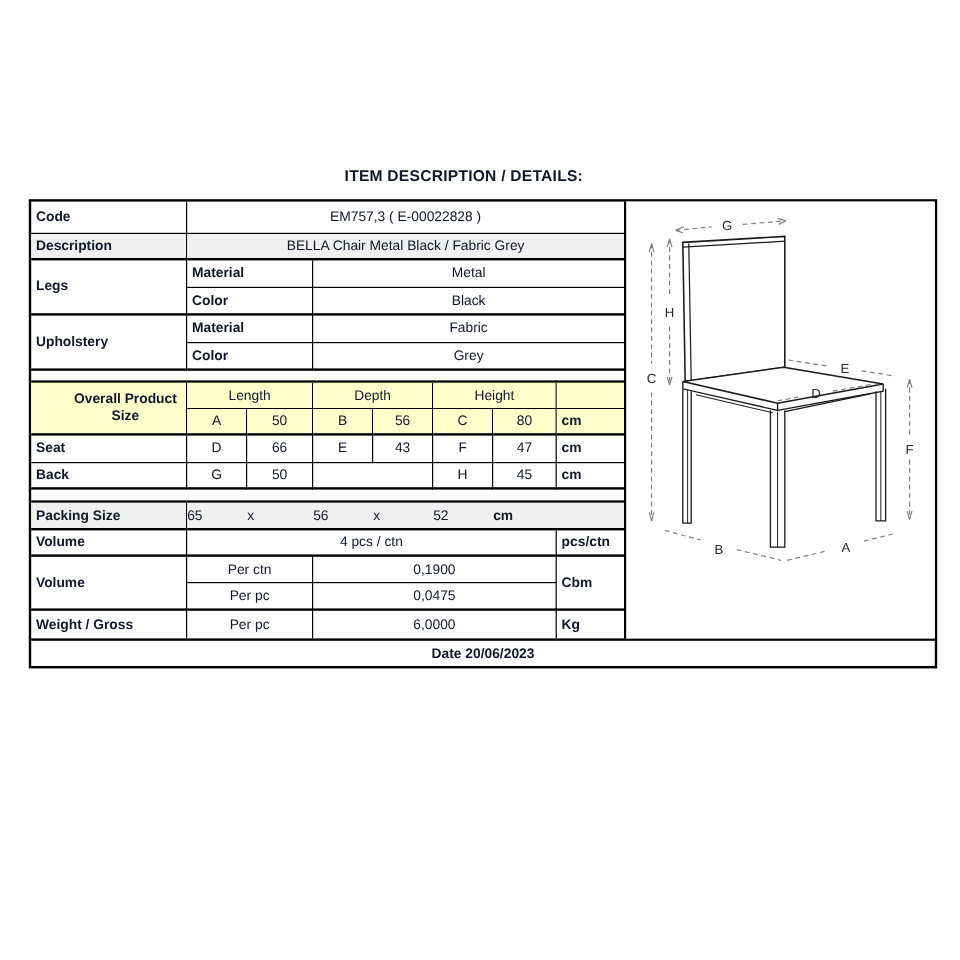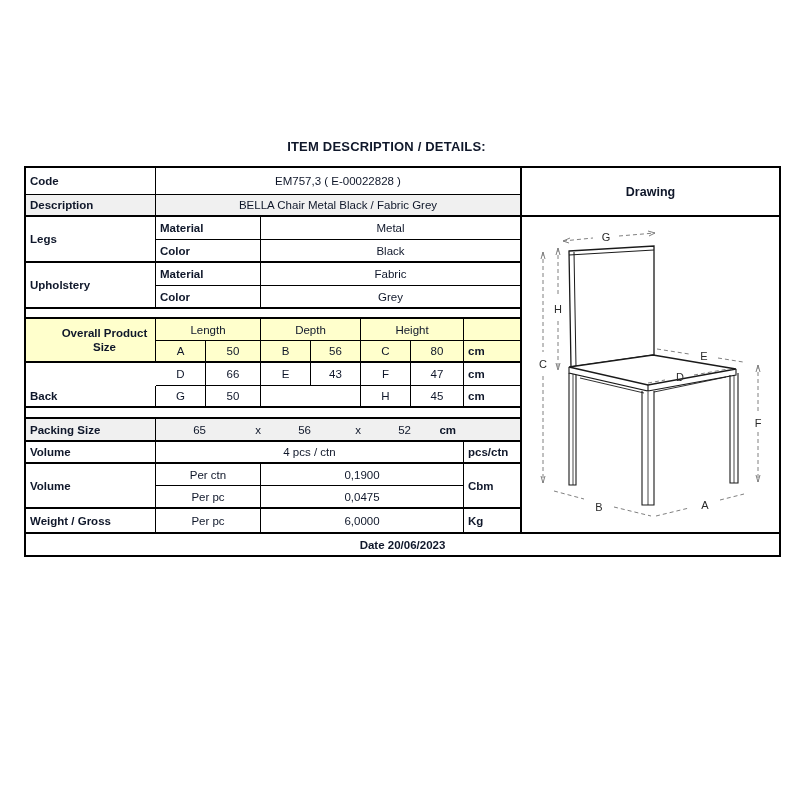--- a/index.html
+++ b/index.html
@@ -32,21 +32,21 @@
   .lb { justify-content:flex-start; padding-left:4px; font-weight:bold; }
   .b  { font-weight:normal; }
   .un { justify-content:flex-start; padding-left:4px; font-weight:bold; }
   .nbr { border-right:none; }
   .nbb { border-bottom:none; }
   .bb2 { border-bottom-width:2px; }
   .gy { background:#f0f0f0; }
   .yl { background:#ffffcc; }
   .two-line { flex-direction:column; line-height:1.25; font-weight:bold; }
   .packvals { display:flex; width:100%; }
-  .packvals span { display:block; text-align:right; font-size:11.5px; }
+  .packvals span { display:block; text-align:left; font-size:11.5px; }
   .drawcol { flex:1; display:flex; flex-direction:column; background:#fff; }
   .drawhead {
     height:49px; border-bottom:2px solid #000;
     display:flex; align-items:center; justify-content:center;
     font-weight:bold; font-size:12.5px;
   }
   .drawarea { flex:1; position:relative; }
   .drawarea svg { position:absolute; left:0; top:0; }
   .daterow {
     border-top:2px solid #000; height:23px;
@@ -96,20 +96,21 @@
         <div class="cell b yl" style="grid-column:6/8;grid-row:8;">Height</div>
         <div class="cell yl nbr" style="grid-column:8/9;grid-row:8;"></div>
         <div class="cell b yl bb2" style="grid-column:2;grid-row:9;">A</div>
         <div class="cell yl bb2" style="grid-column:3;grid-row:9;">50</div>
         <div class="cell b yl bb2" style="grid-column:4;grid-row:9;">B</div>
         <div class="cell yl bb2" style="grid-column:5;grid-row:9;">56</div>
         <div class="cell b yl bb2" style="grid-column:6;grid-row:9;">C</div>
         <div class="cell yl bb2" style="grid-column:7;grid-row:9;">80</div>
         <div class="cell un yl nbr bb2" style="grid-column:8/9;grid-row:9;">cm</div>
 
+        <div class="cell lb" style="grid-column:1;grid-row:10;">Seat</div>
         <div class="cell b" style="grid-column:2;grid-row:10;">D</div>
         <div class="cell" style="grid-column:3;grid-row:10;">66</div>
         <div class="cell b" style="grid-column:4;grid-row:10;">E</div>
         <div class="cell" style="grid-column:5;grid-row:10;">43</div>
         <div class="cell b" style="grid-column:6;grid-row:10;">F</div>
         <div class="cell" style="grid-column:7;grid-row:10;">47</div>
         <div class="cell un nbr" style="grid-column:8/9;grid-row:10;">cm</div>
 
         <div class="cell lb bb2" style="grid-column:1;grid-row:11;">Back</div>
         <div class="cell b bb2" style="grid-column:2;grid-row:11;">G</div>
@@ -144,21 +145,20 @@
         <div class="cell b bb2" style="grid-column:2/4;grid-row:16;">Per pc</div>
         <div class="cell bb2" style="grid-column:4/8;grid-row:16;">0,0475</div>
 
         <div class="cell lb nbb" style="grid-column:1;grid-row:17;">Weight / Gross</div>
         <div class="cell b nbb" style="grid-column:2/4;grid-row:17;">Per pc</div>
         <div class="cell nbb" style="grid-column:4/8;grid-row:17;">6,0000</div>
         <div class="cell un nbr nbb" style="grid-column:8/9;grid-row:17;">Kg</div>
       </div>
 
       <div class="drawcol">
-        <div class="drawhead">Drawing</div>
         <div class="drawarea">
           <svg width="255" height="315" viewBox="0 0 255 315">
             <g stroke="#1a1a1a" stroke-width="1.3" fill="none">
 
               <path d="M47,34 L132,29 L132,138 L49,150 Z" fill="#ffffff"></path>
               <path d="M52,35 L54,150" stroke-width="1"></path>
               <path d="M47,38 L132,33" stroke-width="1"></path>
 
               <path d="M131,138 L214,152 L126,168 L47,150 Z" fill="#ffffff"></path>
               <path d="M47,150 L47,156 L126,174 L126,168 M126,174 L214,158 L214,152" stroke-width="1.1"></path>

